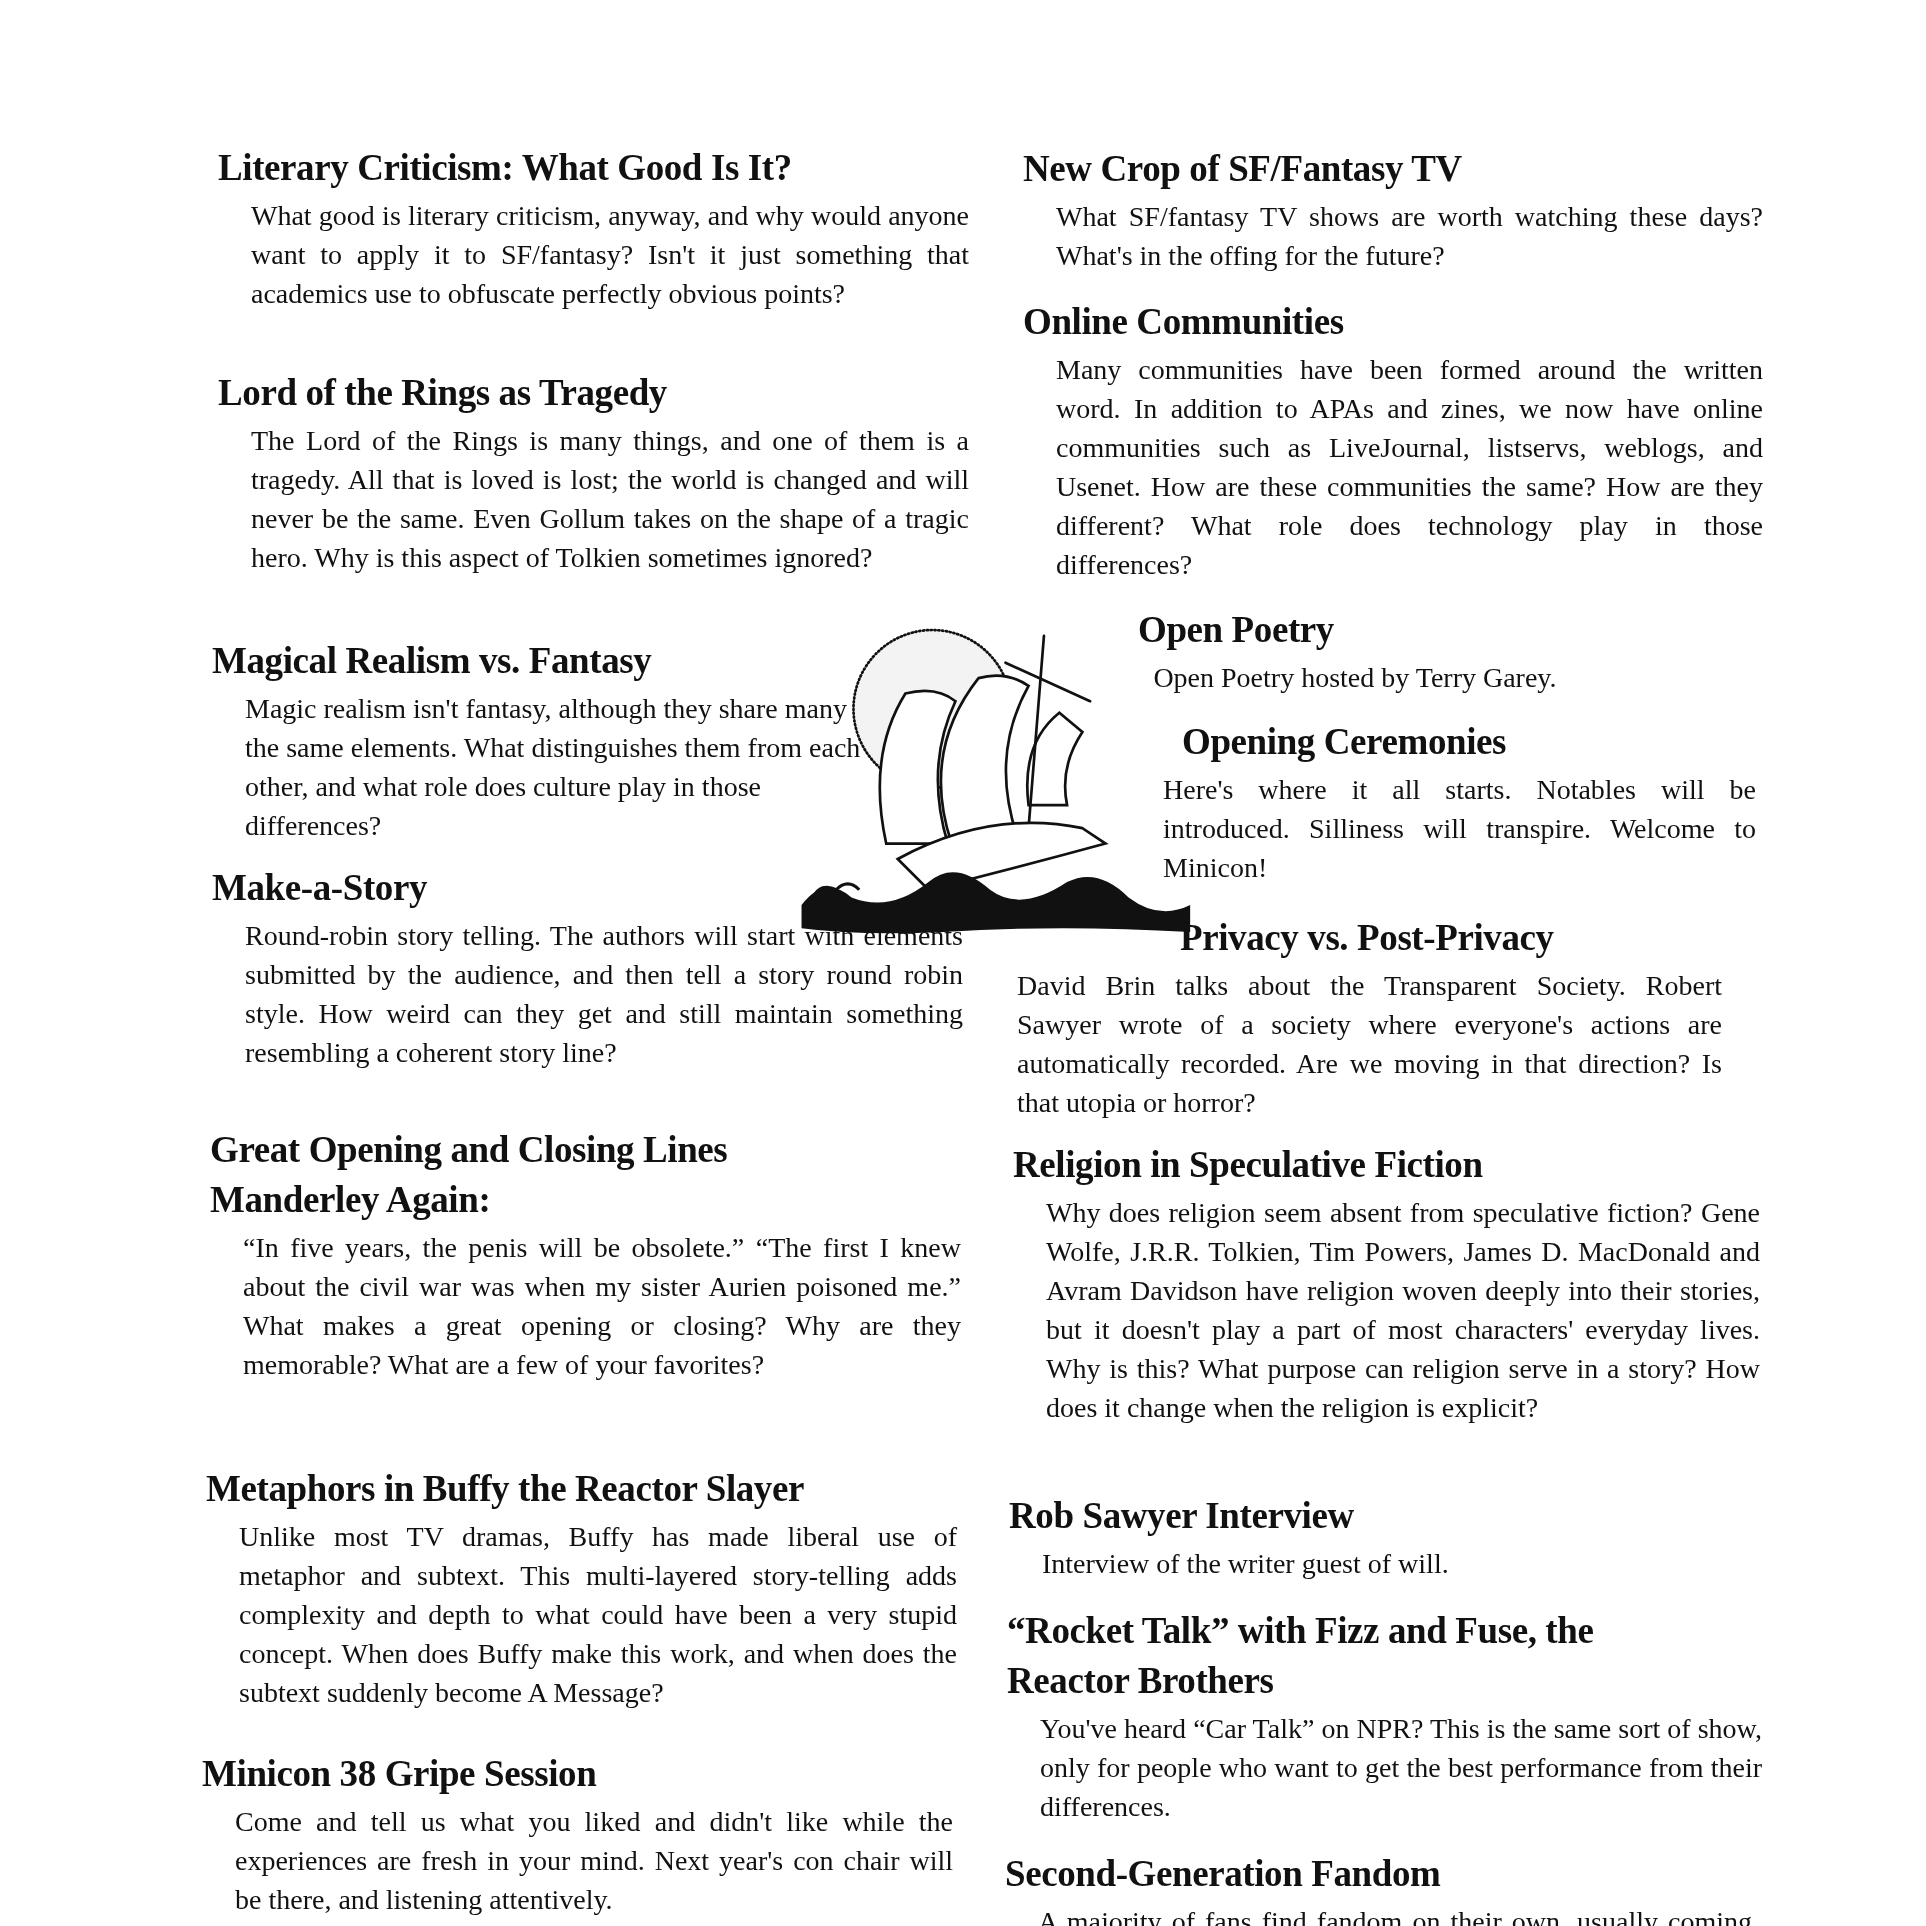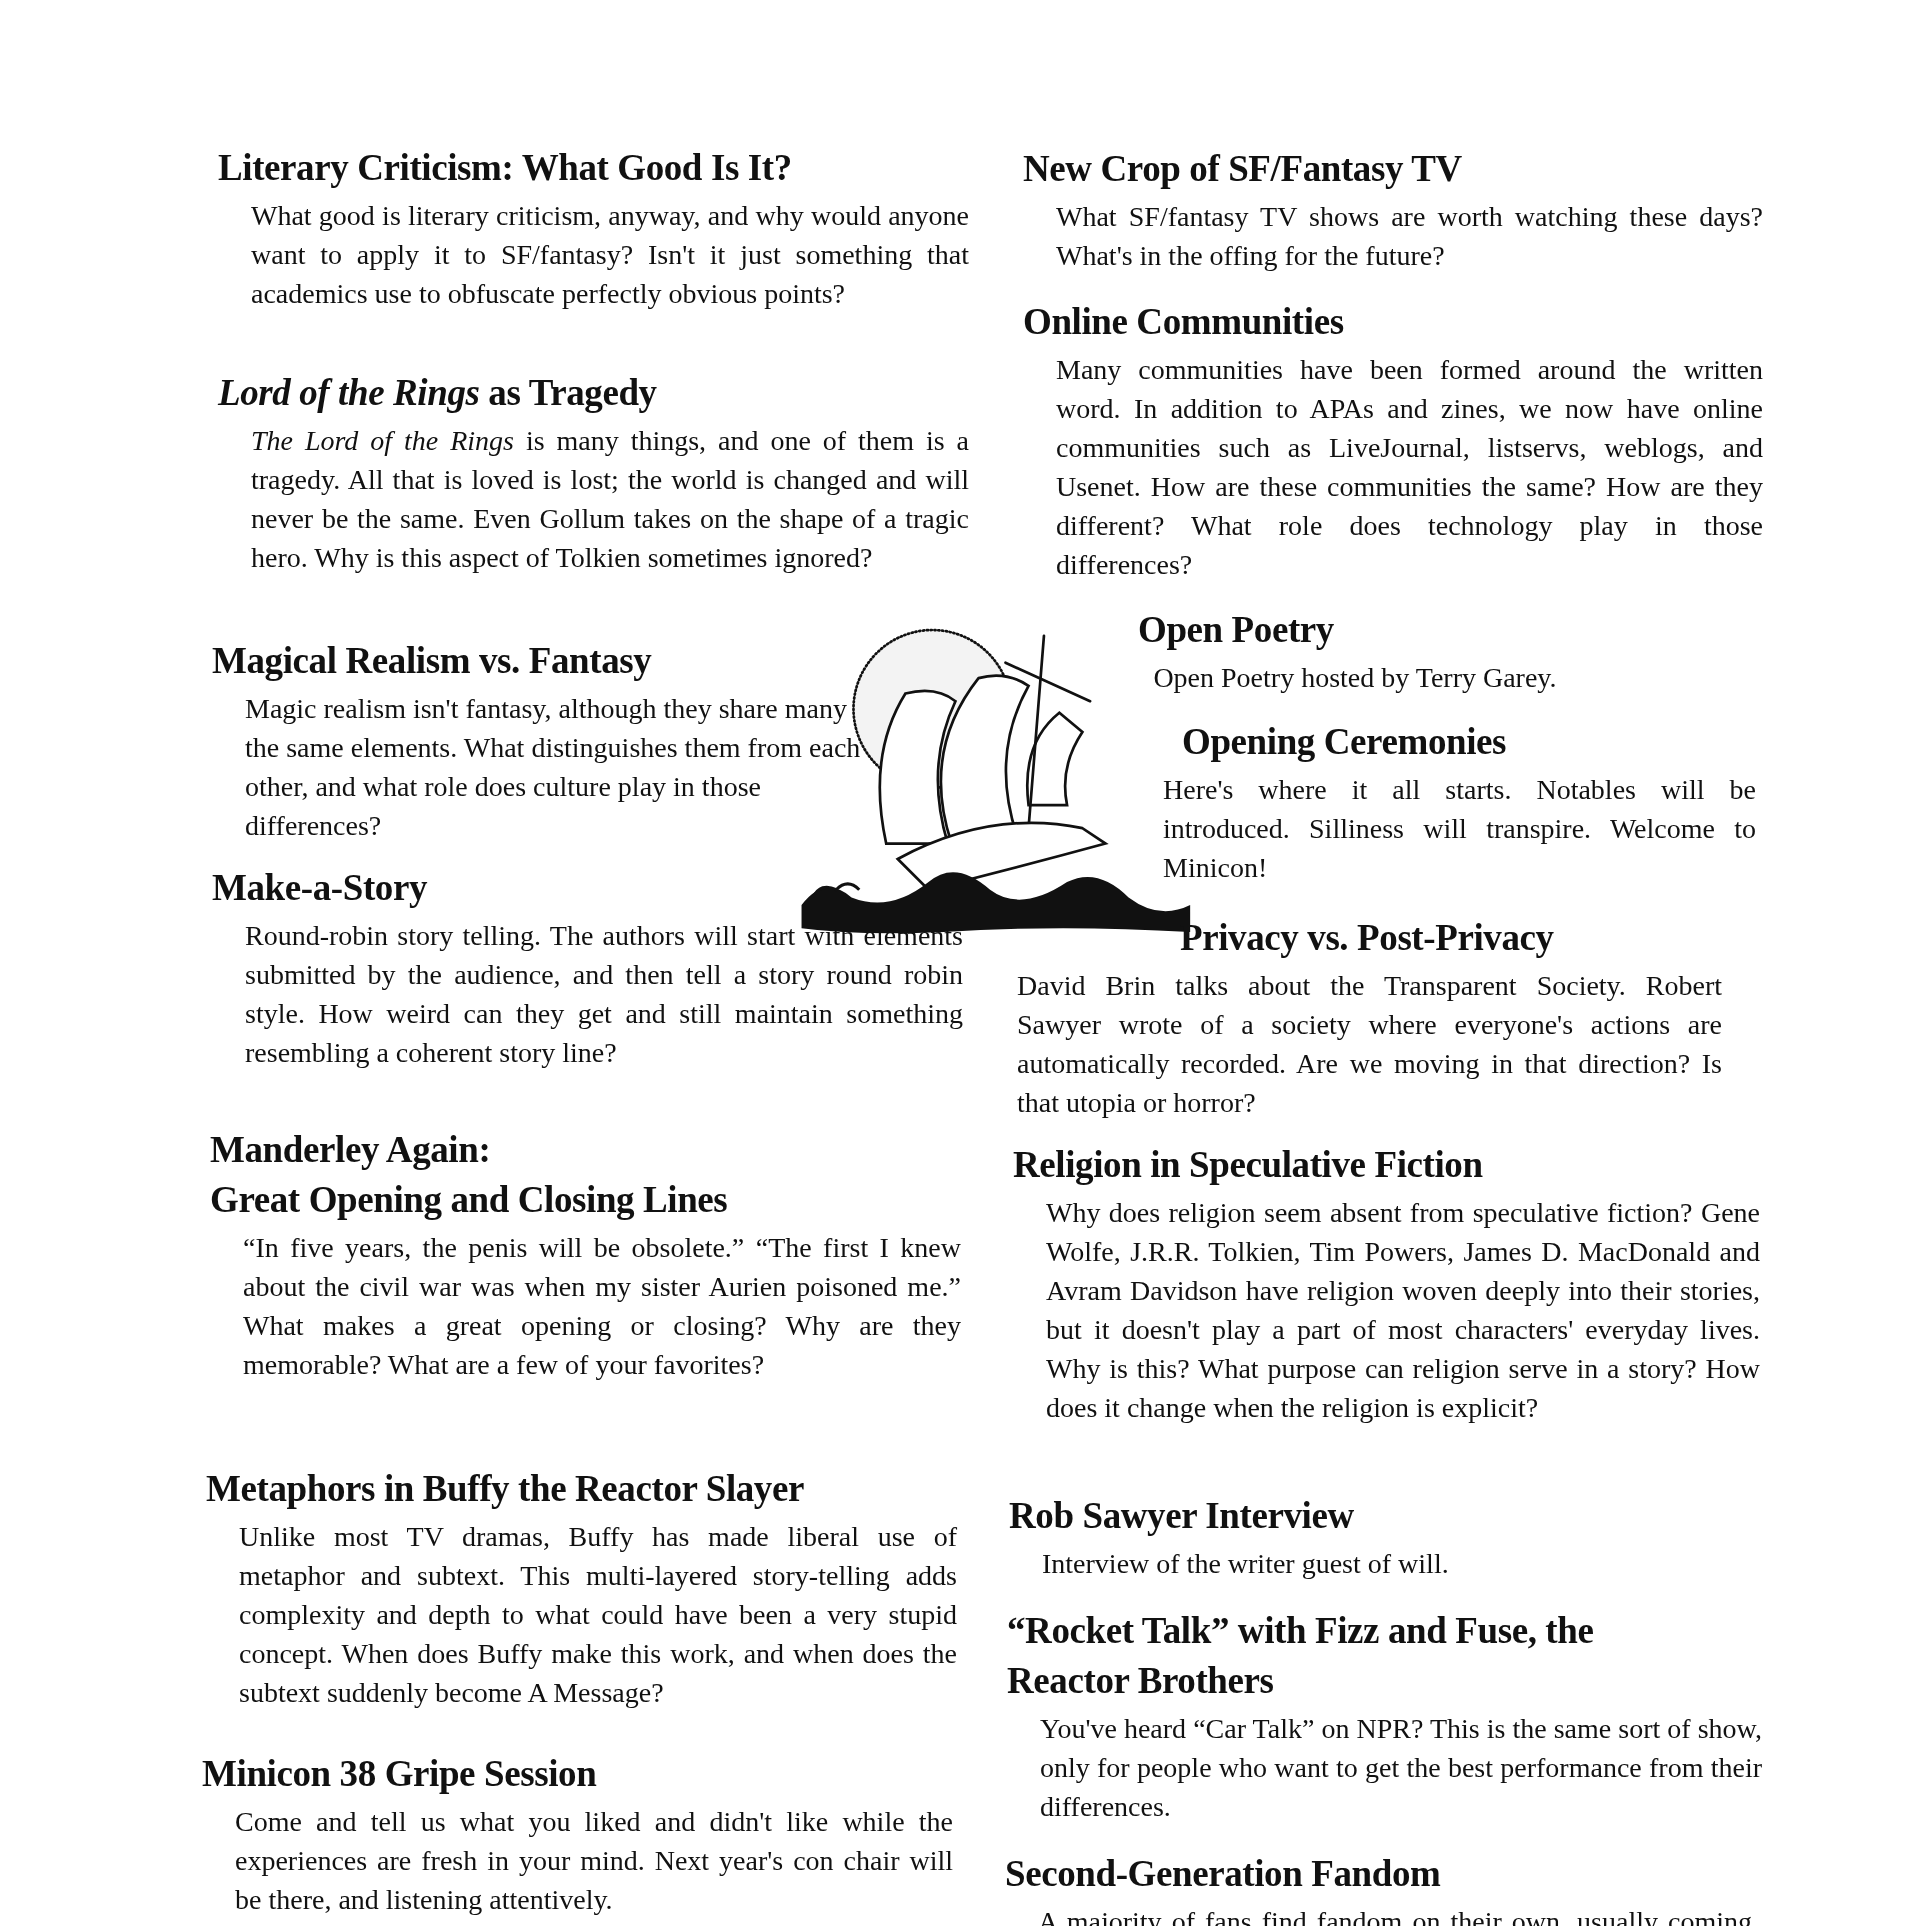--- a/index.html
+++ b/index.html
@@ -2,21 +2,21 @@
 <html style="font-size:6.2px"><head>
 <meta charset="utf-8">
 <style>
   html, body { margin:0; padding:0; background:#ffffff; }
   body { width:1965px; height:2543px; position:relative; overflow:hidden;
          font-family:"Liberation Serif","DejaVu Serif",serif; color:#111; }
   .entry { position:absolute; }
   .entry h2 { margin:0; font-weight:bold; font-size:37px; line-height:50px; letter-spacing:-0.4px; }
   .entry p { margin:3.1px 0 0 0; font-size:28px; line-height:39px; text-align:justify; }
   .entry p.indent { padding-left:33px; }
-  .ital { font-style:italic; }
+  .ital { }
   .ship { position:absolute; left:790px; top:628px; width:404px; height:308px; }
 </style>
 </head>
 <body>
 
 <div class="entry" style="left:218px; top:143px; width:751px;">
   <h2>Literary Criticism: What Good Is It?</h2>
   <p class="indent">What good is literary criticism, anyway, and why would anyone want to apply it to SF/fantasy? Isn't it just something that academics use to obfuscate perfectly obvious points?</p>
 </div>
 
@@ -29,22 +29,22 @@
   <h2>Magical Realism vs. Fantasy</h2>
   <p class="indent" style="text-align:left;">Magic realism isn't fantasy, although they share many of the same elements. What distinguishes them from each other, and what role does culture play in those differences?</p>
 </div>
 
 <div class="entry" style="left:212px; top:863px; width:751px;">
   <h2>Make-a-Story</h2>
   <p class="indent">Round-robin story telling. The authors will start with elements submitted by the audience, and then tell a story round robin style. How weird can they get and still maintain something resembling a coherent story line?</p>
 </div>
 
 <div class="entry" style="left:210px; top:1125px; width:751px;">
+  <h2>Great Opening and Closing Lines</h2>
   <h2>Manderley Again:</h2>
-  <h2>Great Opening and Closing Lines</h2>
   <p class="indent">“In five years, the penis will be obsolete.” “The first I knew about the civil war was when my sister Aurien poisoned me.” What makes a great opening or closing? Why are they memorable? What are a few of your favorites?</p>
 </div>
 
 <div class="entry" style="left:206px; top:1464px; width:751px;">
   <h2>Metaphors in Buffy the Reactor Slayer</h2>
   <p class="indent">Unlike most TV dramas, Buffy has made liberal use of metaphor and subtext. This multi-layered story-telling adds complexity and depth to what could have been a very stupid concept. When does Buffy make this work, and when does the subtext suddenly become A Message?</p>
 </div>
 
 <div class="entry" style="left:202px; top:1749px; width:751px;">
   <h2>Minicon 38 Gripe Session</h2>

